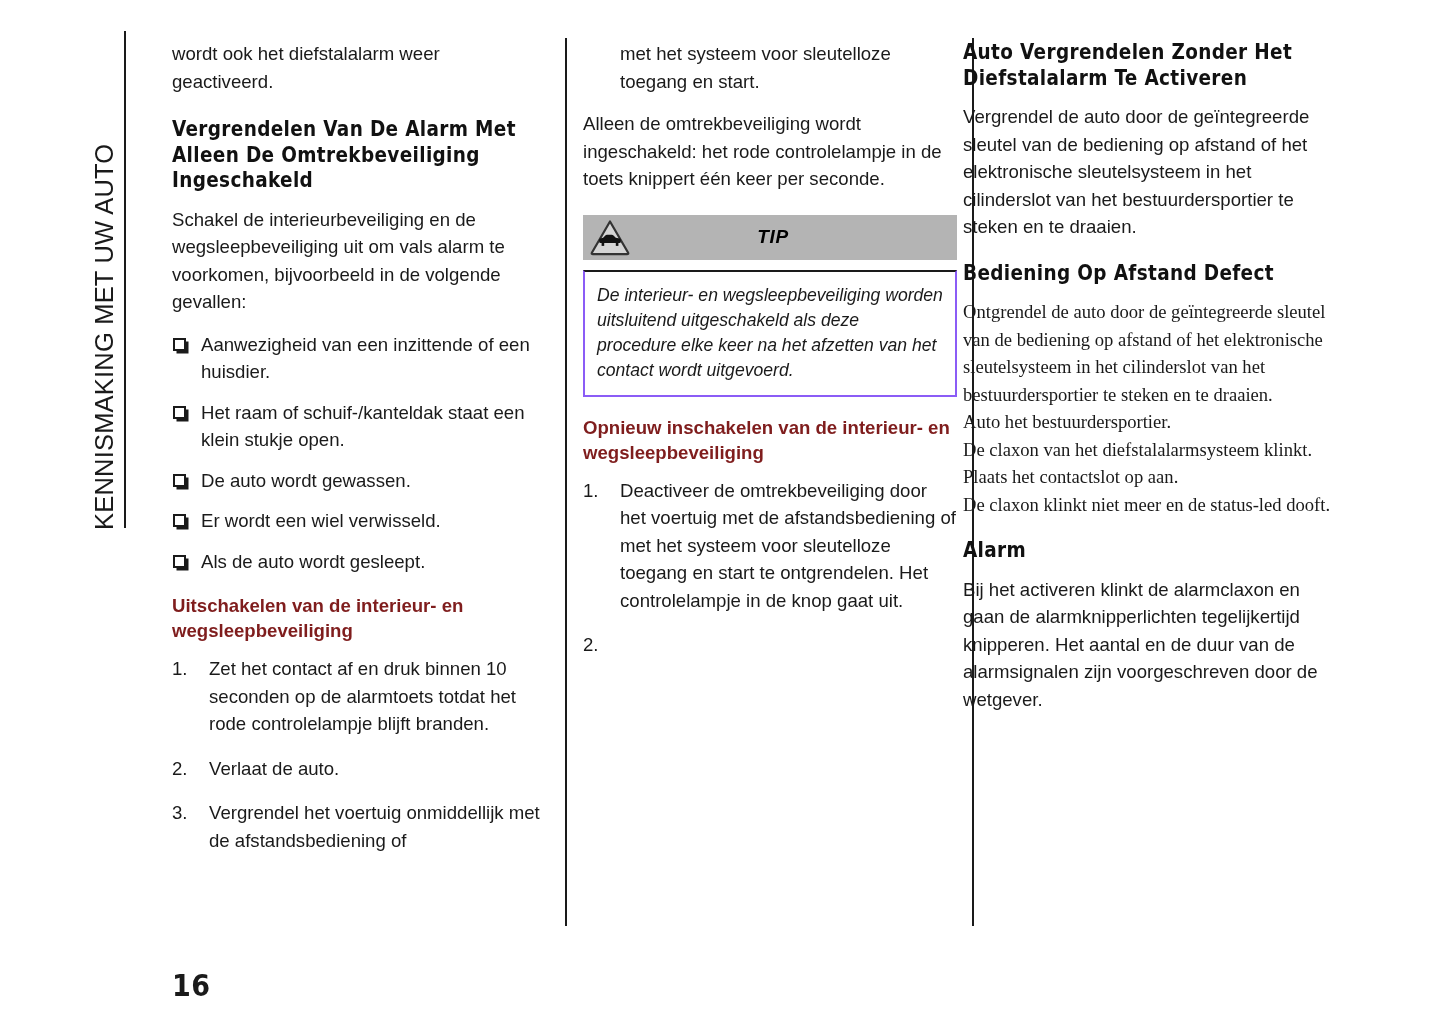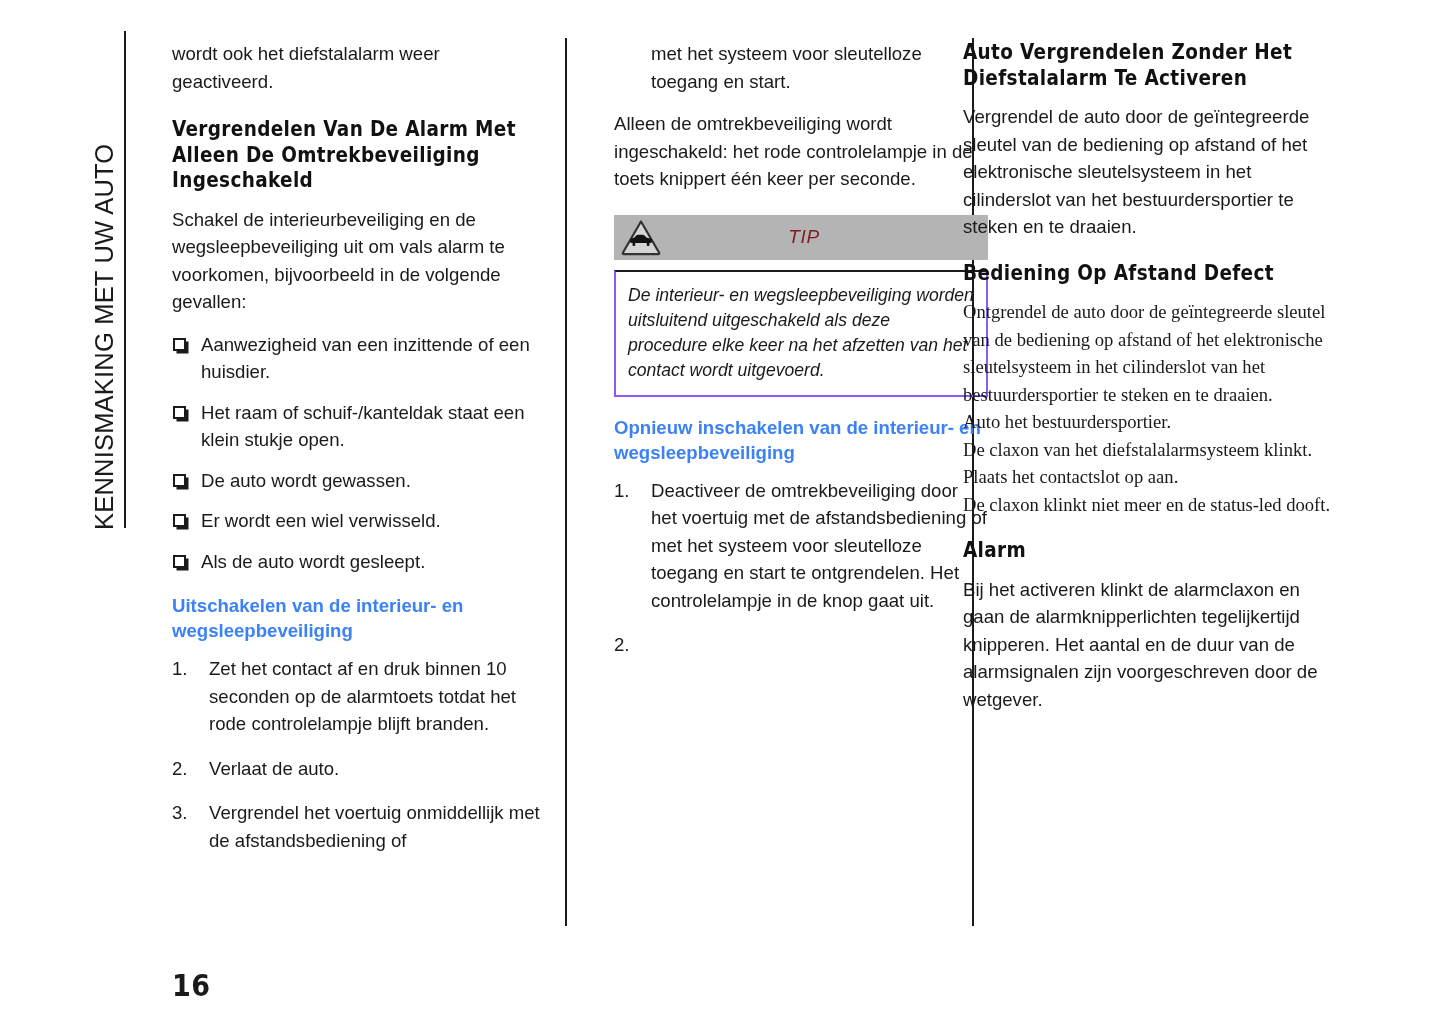--- a/index.html
+++ b/index.html
@@ -64,21 +64,21 @@
   .col-rule.r1 { left: 565px; }
   .col-rule.r2 { left: 972px; }
 
   
   .col {
     position: absolute;
     top: 40px;
     width: 374px;
   }
   .col.c1 { left: 172px; }
-  .col.c2 { left: 614px; }
+  .col.c2 { left: 583px; }
   .col.c3 { left: 963px; }
 
   
   p.body {
     margin: 0 0 15px 0;
     font-size: 18.6px;
     line-height: 27.5px;
     color: #1a1a1a;
   }
   p.body.tight { margin-bottom: 0; font-family: Liberation Serif, serif; }
@@ -99,21 +99,21 @@
     font-family: "DejaVu Sans", sans-serif;
     font-stretch: condensed;
   }
   h2.head-main.first { margin-top: 22px; }
 
   h3.head-sub {
     margin: 18px 0 12px 0;
     font-size: 18.6px;
     line-height: 25px;
     font-weight: bold;
-    color: #3b82f6;
+    color: #7f1d1d;
   }
 
   
   ul.boxlist {
     list-style: none;
     margin: 0 0 4px 0;
     padding: 0;
   }
   ul.boxlist > li {
     position: relative;
@@ -167,23 +167,23 @@
   }
   .tip-icon {
     position: absolute;
     left: 6px;
     top: 3px;
     width: 42px;
     height: 39px;
   }
   .tip-title {
     font-size: 19px;
-    font-weight: normal;
+    font-weight: bold;
     font-style: italic;
-    color: #7f1d1d;
+    color: #000000;
     letter-spacing: 0.6px;
     margin-left: 6px;
   }
   .tip-body {
     border: 2px solid #8b5cf6;
     border-top: none;
     margin-top: 10px;
     border-top: 2px solid #1a1a1a;
     padding: 11px 12px 12px 12px;
   }

